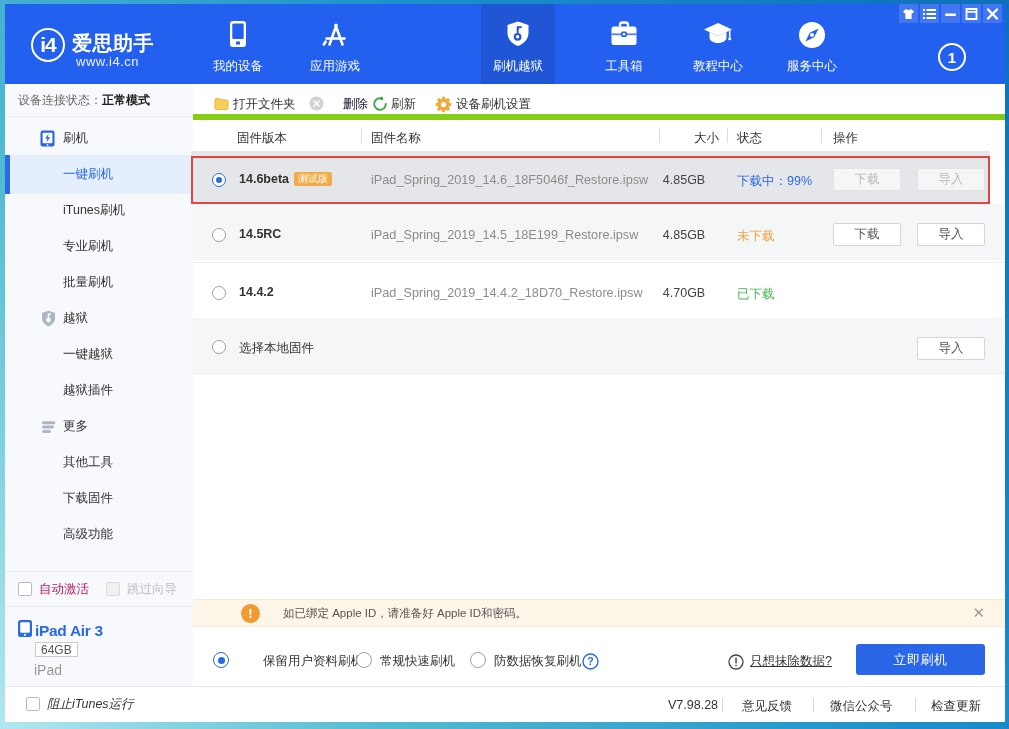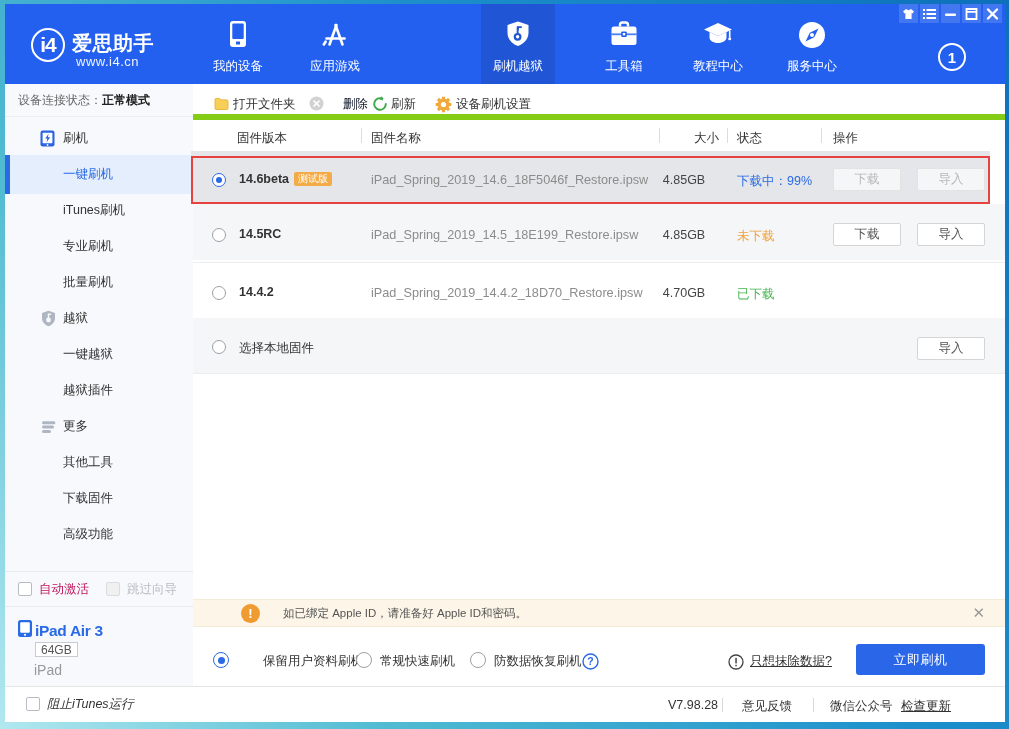--- a/index.html
+++ b/index.html
@@ -379,15 +379,15 @@
   </div>
 
   <div class="sbar">
     <div style="position:absolute;left:21px;top:9px;font-style:italic;"><span class="cbox"></span>阻止iTunes运行</div>
     <div style="position:absolute;left:651px;top:11px;margin-left:12px;">V7.98.28</div>
     <div class="ssep" style="left:717px;"></div>
     <div style="position:absolute;left:737px;top:11px;">意见反馈</div>
     <div class="ssep" style="left:808px;"></div>
     <div style="position:absolute;left:825px;top:11px;">微信公众号</div>
     <div class="ssep" style="left:910px;"></div>
-    <div style="position:absolute;left:896px;top:11px;text-decoration:underline;">检查更新</div>
+    <div style="position:absolute;left:926px;top:11px;">检查更新</div>
   </div>
 </div>
 
 </body></html>

